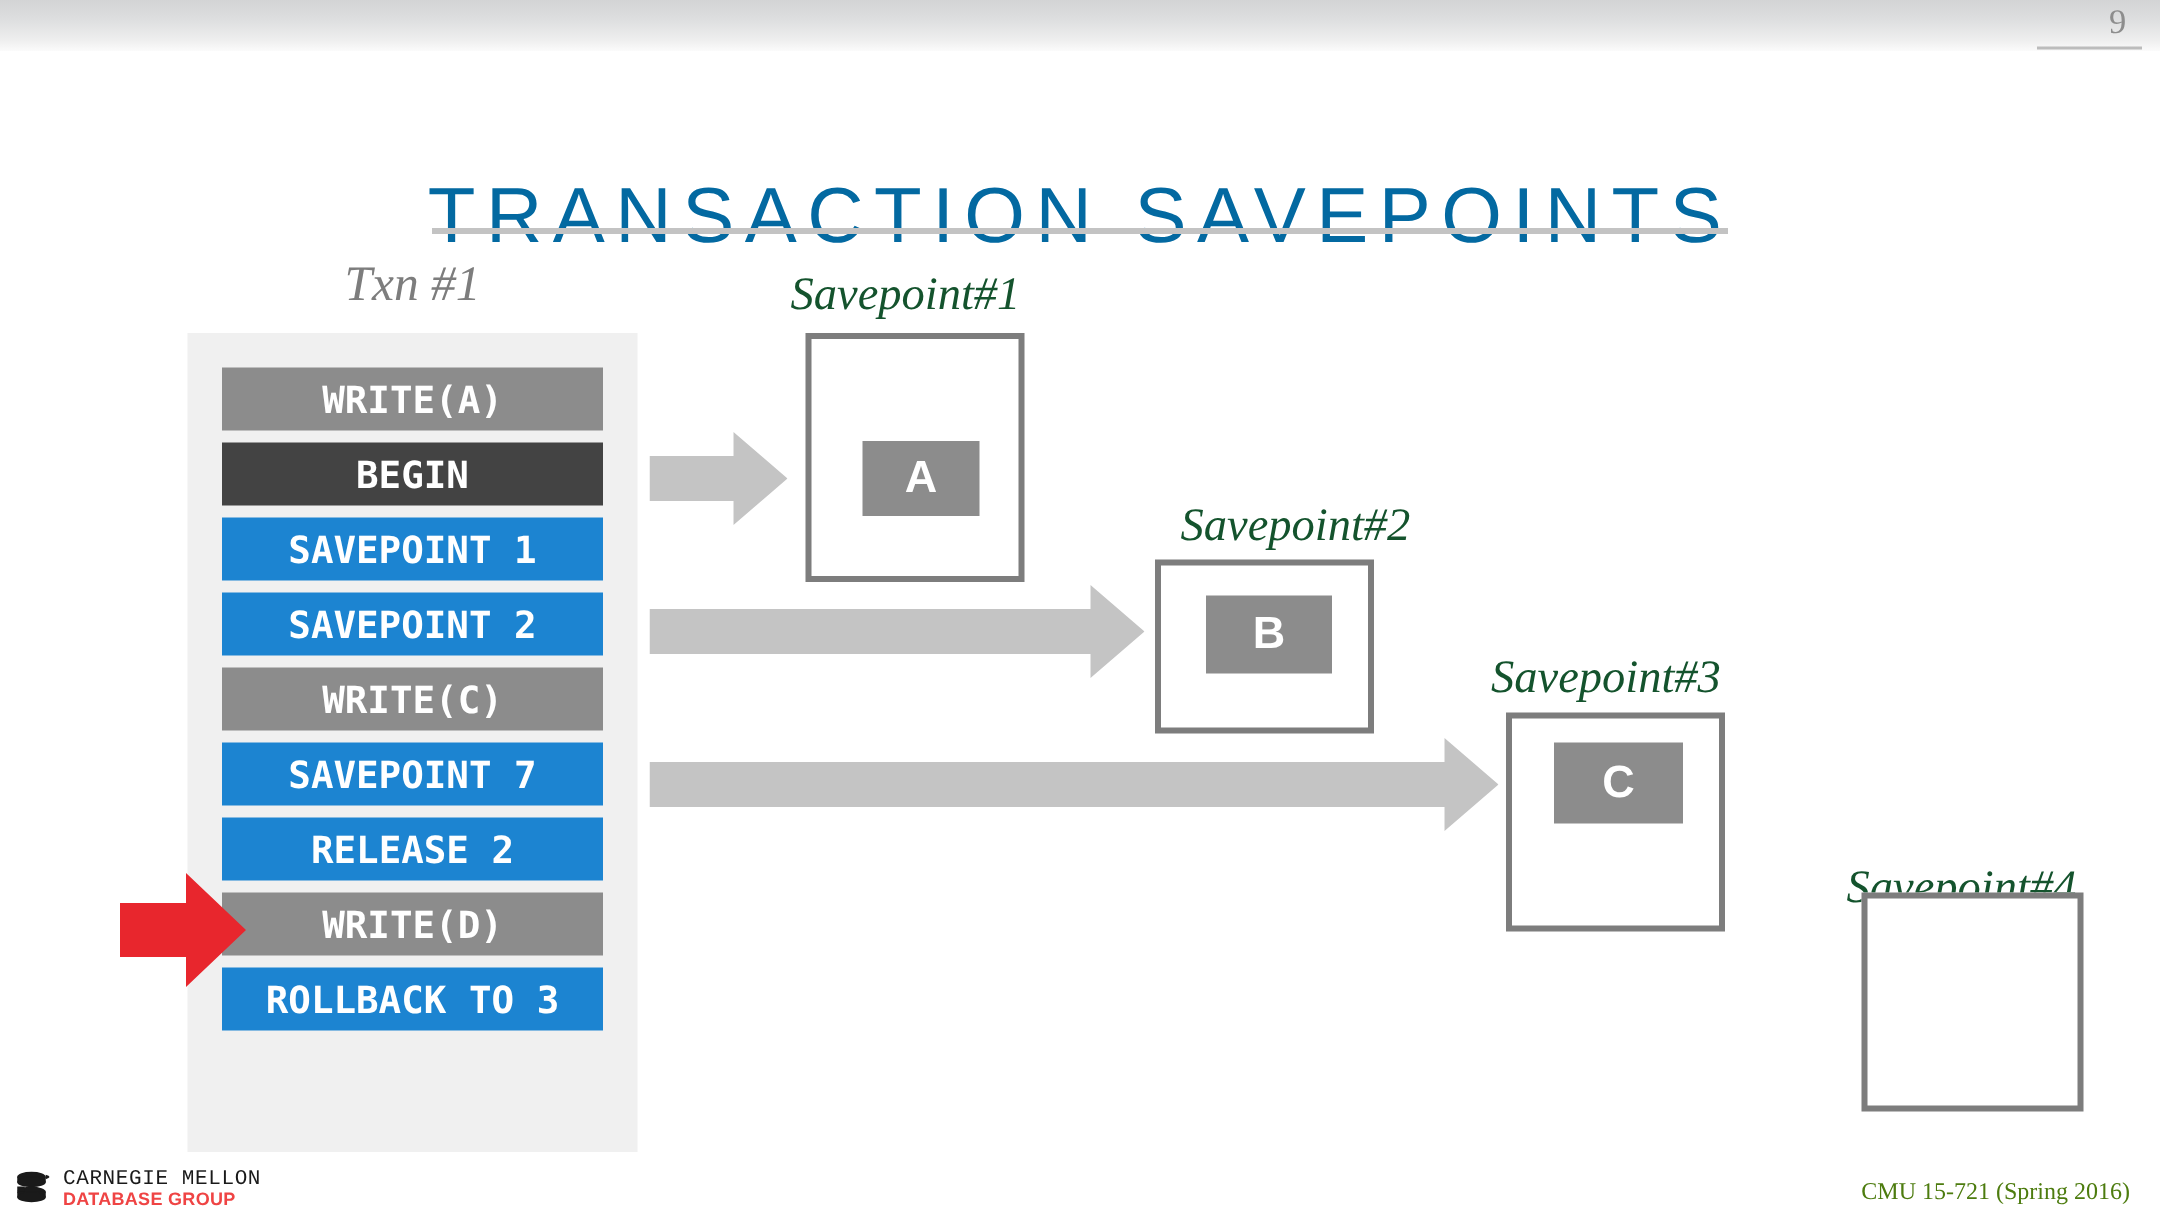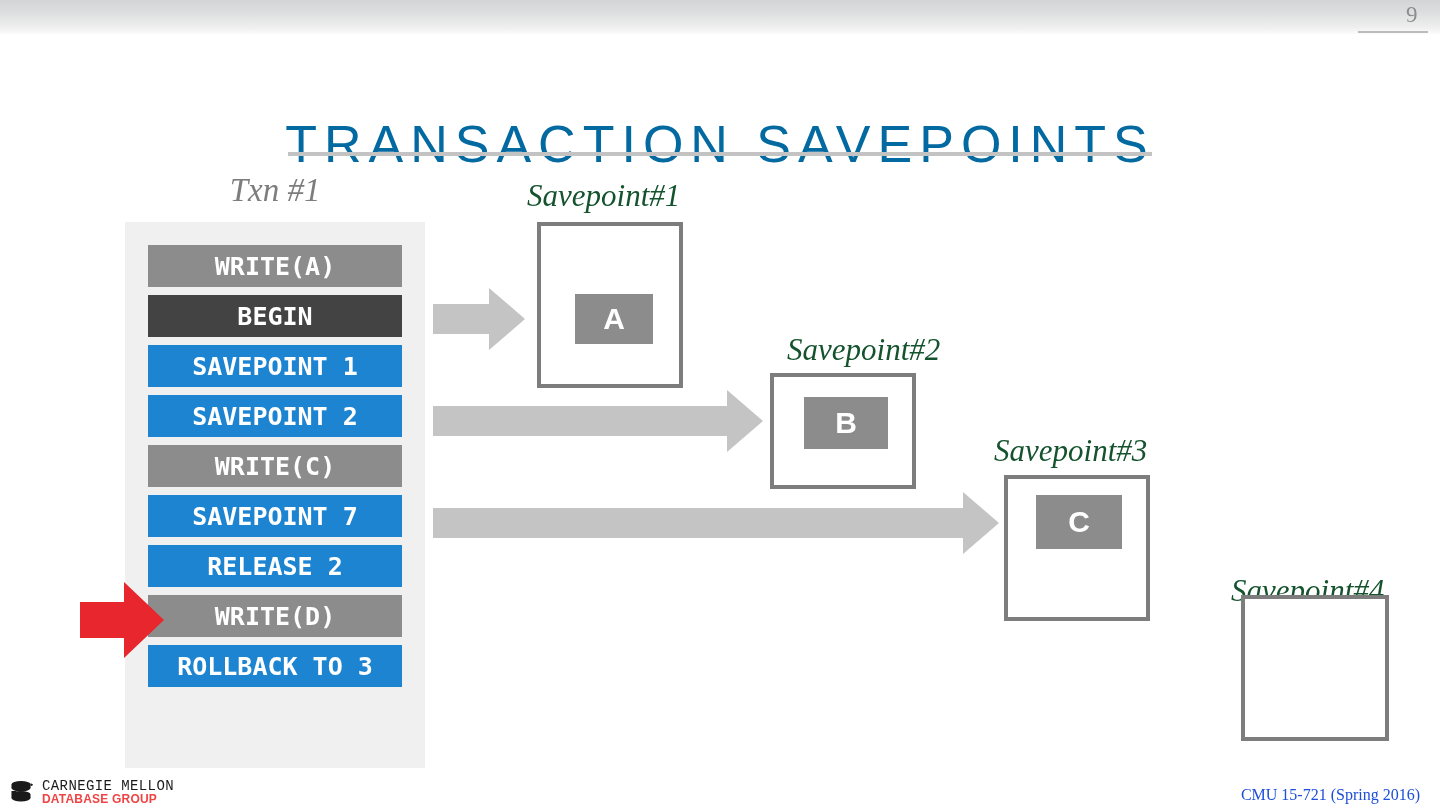--- a/index.html
+++ b/index.html
@@ -157,21 +157,21 @@
     color: #ef4444;
     font-weight: bold;
     letter-spacing: 0.2px;
     font-family: "Liberation Sans", sans-serif;
   }
   #footer-course {
     position: absolute;
     right: 20px; top: 786px;
     font-family: "Liberation Serif", serif;
     font-size: 16px;
-    color: #1d4ed8;
+    color: #4d7c0f;
   }
 </style>
 </head>
 <body>
 
 <div id="header-band"></div>
 <div id="page-number">9</div>
 <div id="page-number-rule"></div>
 
 <div id="slide-title">TRANSACTION SAVEPOINTS</div>

